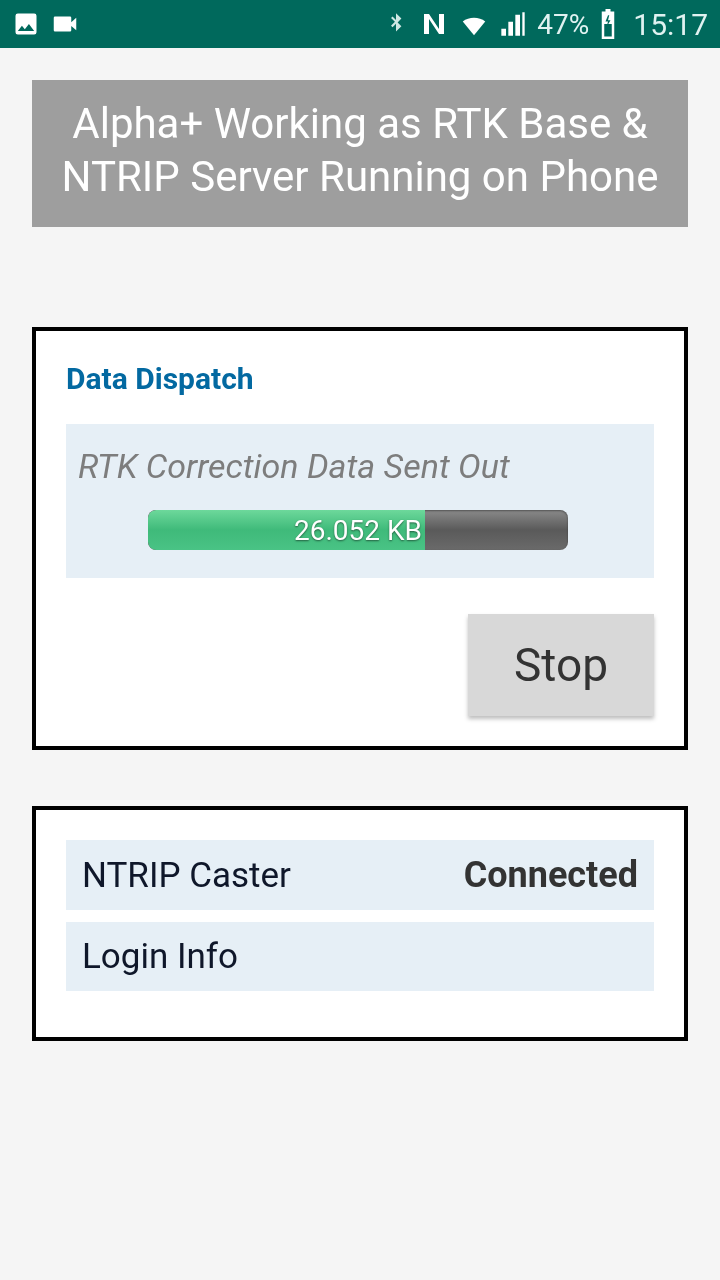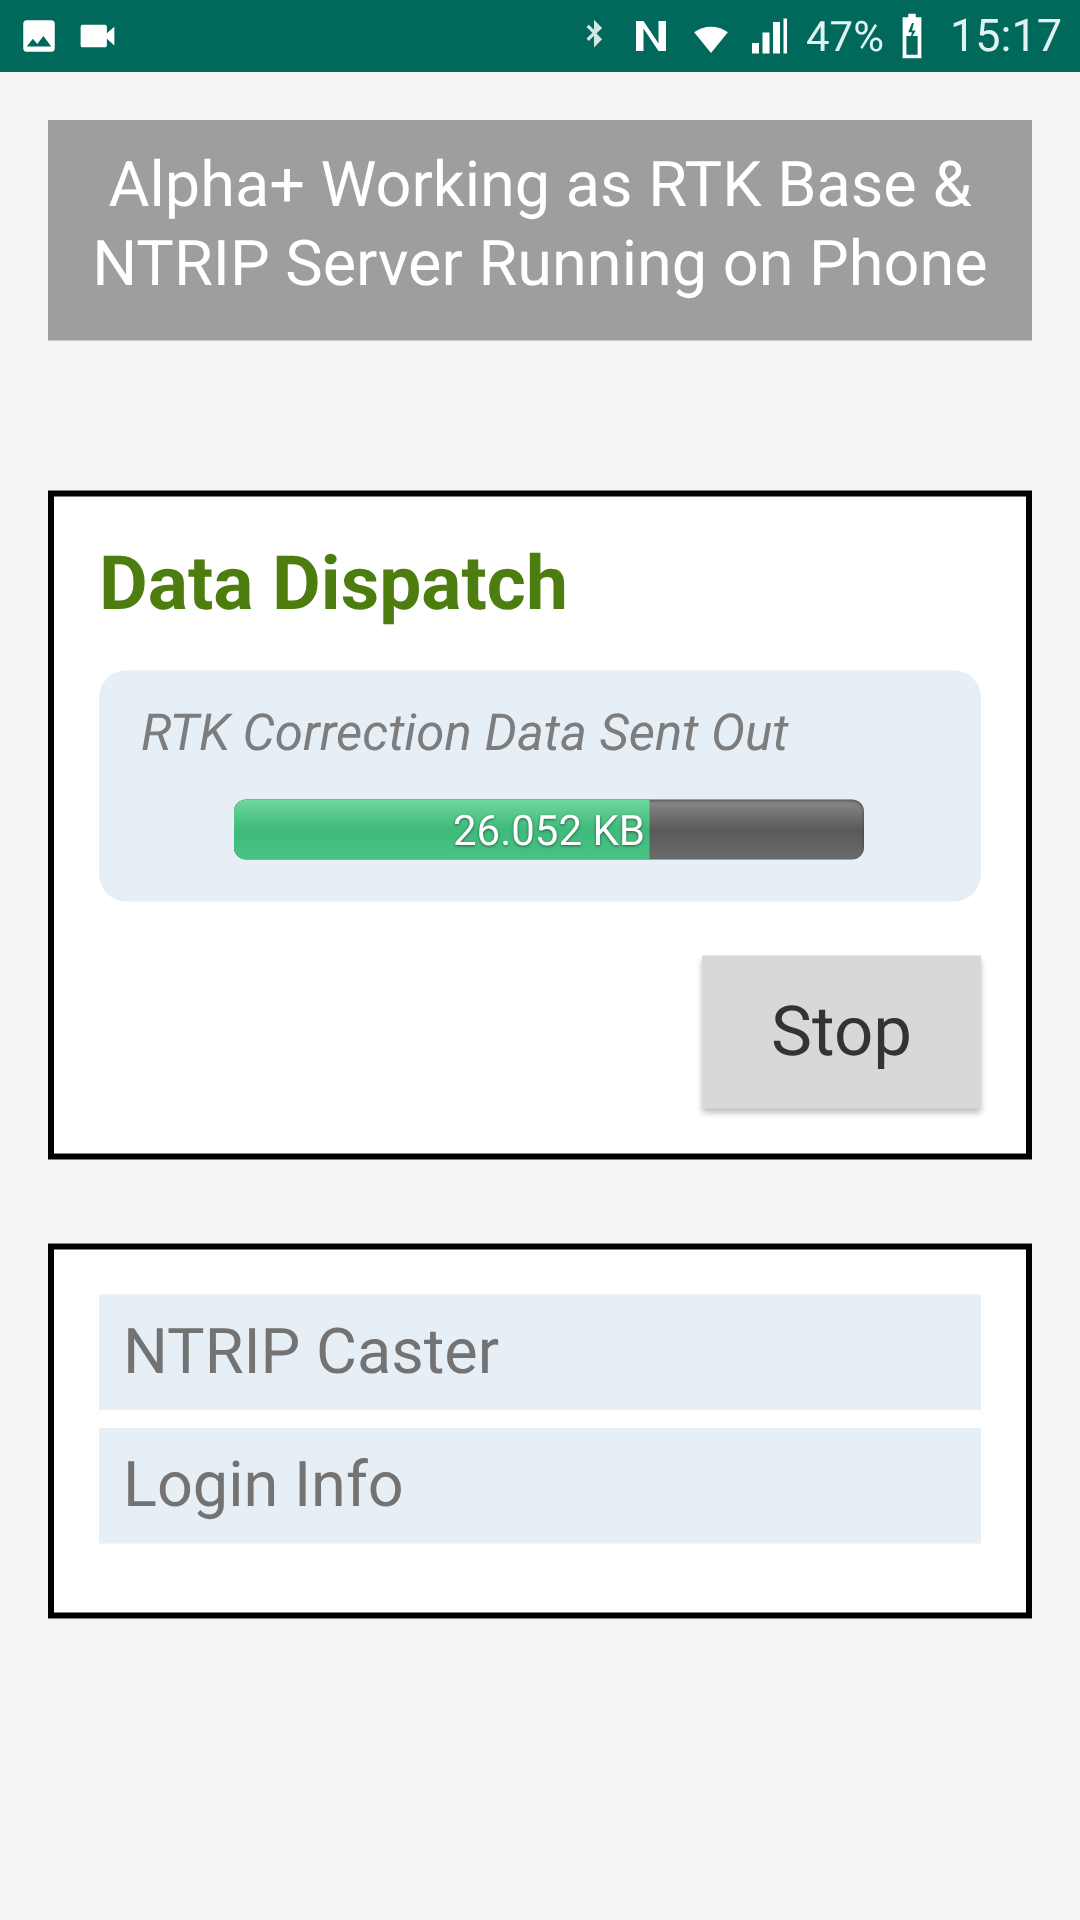--- a/index.html
+++ b/index.html
@@ -42,31 +42,30 @@
   .card {
     margin: 0 32px;
     background: #fff;
     border: 4px solid #000;
     padding: 30px;
   }
   .card.first { margin-top: 100px; }
   .card.second { margin-top: 56px; }
 
   .card h2 {
-    font-size: 50px;
+    font-size: 30px;
     font-weight: 700;
-    color: #4d7c0f;
+    color: #0369a1;
     margin-bottom: 28px;
   }
 
   
   .data-block {
     background: #e6eff6;
-    padding: 22px 12px 28px 24px;
-    border-radius: 18px;
+    padding: 22px 12px 28px 8px;
   }
   .data-block .sub {
     font-style: italic;
     color: #7d7d7d;
     font-size: 34px;
     margin-bottom: 24px;
     padding-left: 4px;
   }
 
   .progress-wrap {
@@ -119,21 +118,21 @@
   
   .info-row {
     background: #e6eff6;
     display: flex;
     justify-content: space-between;
     align-items: center;
     padding: 14px 16px;
     margin-bottom: 12px;
   }
   .info-row:last-child { margin-bottom: 16px; }
-  .info-row .k { font-size: 42px; color: #737373; }
+  .info-row .k { font-size: 35px; color: #0f172a; }
   .info-row .v { font-size: 36px; font-weight: 700; color: #333; }
 
   
   .ic { display: inline-flex; align-items: center; justify-content: center; }
 </style>
 </head>
 <body>
 
 <div class="status-bar">
   <div class="status-left">
@@ -199,17 +198,18 @@
 
   <div class="stop-wrap">
     <button class="stop-btn">Stop</button>
   </div>
 </div>
 
 <div class="card second">
 
   <div class="info-row">
     <span class="k">NTRIP Caster</span>
+    <span class="v">Connected</span>
   </div>
   <div class="info-row">
     <span class="k">Login Info</span>
   </div>
 </div>
 
 </body></html>

